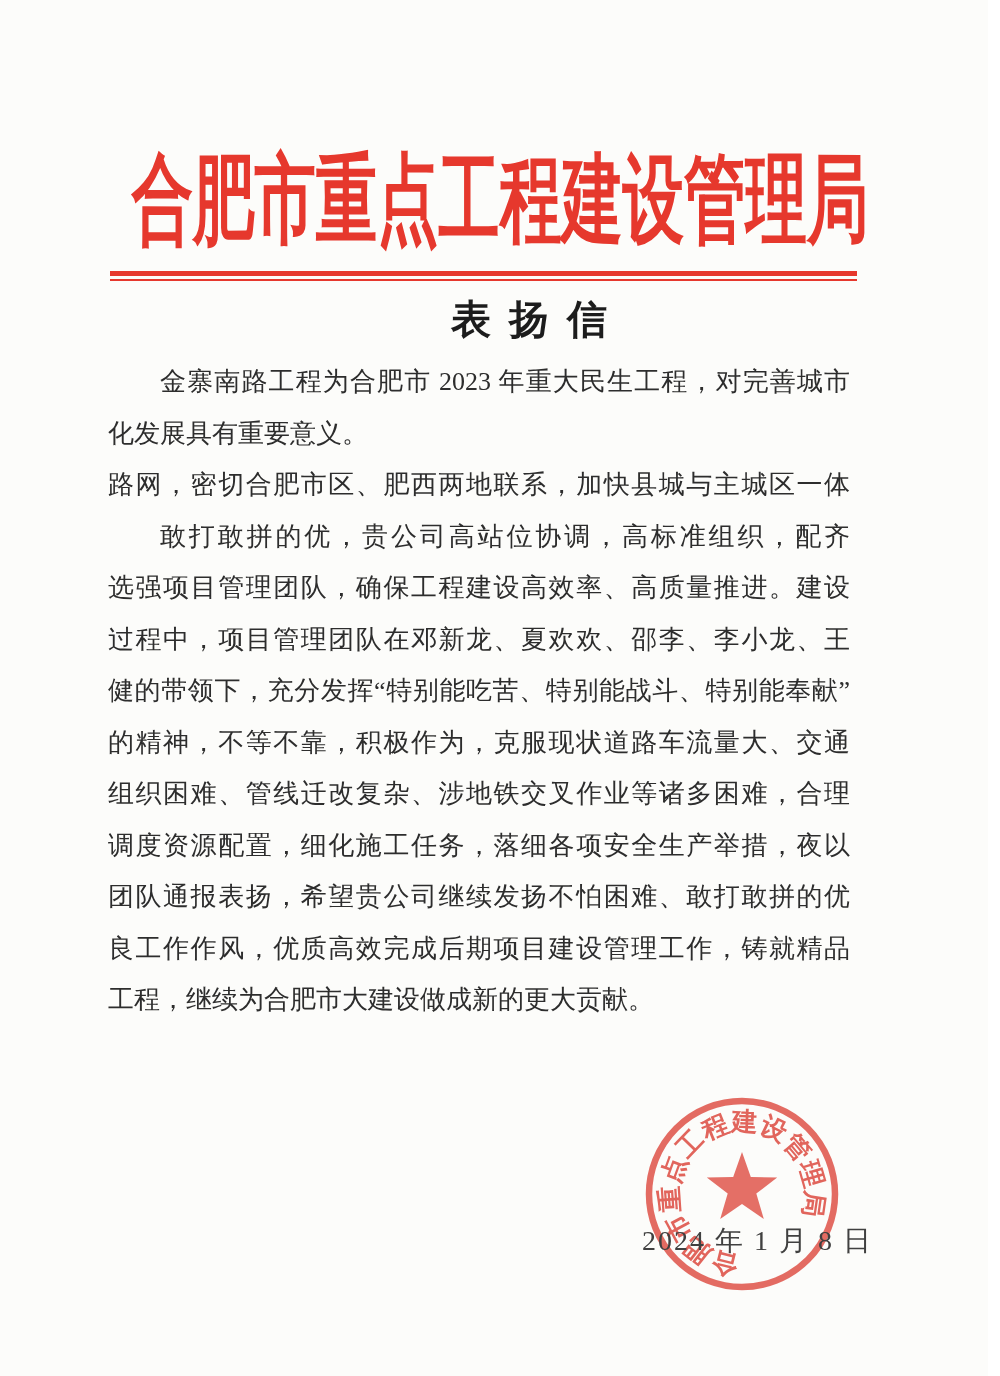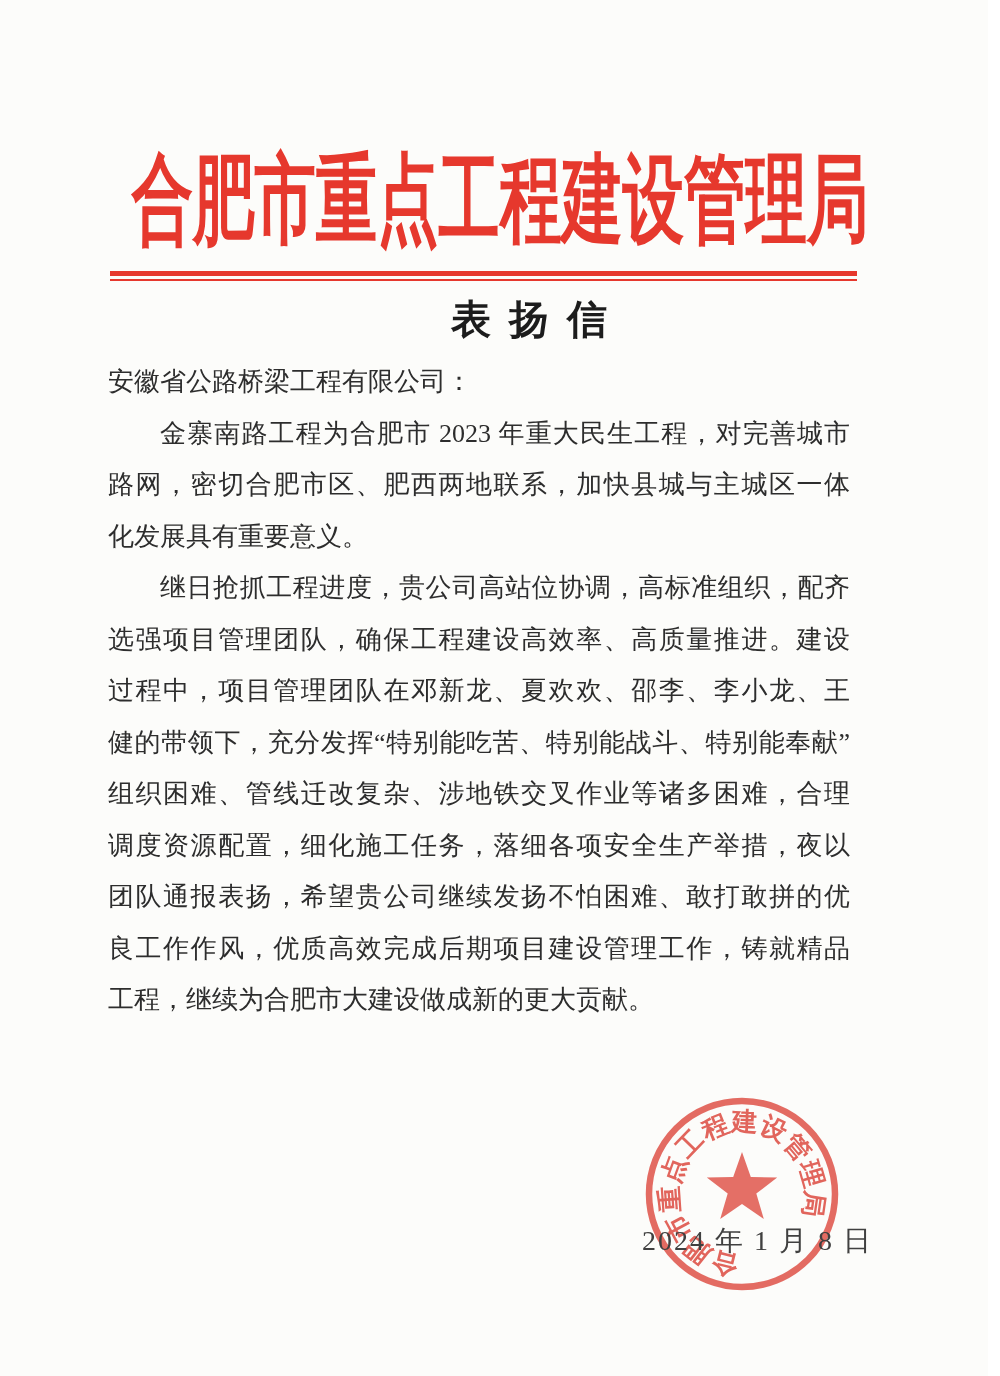--- a/index.html
+++ b/index.html
@@ -131,29 +131,29 @@
 
   <div class="rule">
     <div class="rule-thick"></div>
     <div class="rule-gap"></div>
     <div class="rule-thin"></div>
   </div>
 
   <h1 class="title">表扬信</h1>
 
   <div class="body-block">
-    <div class="salutation">安徽省公路桥梁工程有限公司：</div>
     <div id="paragraphs">
         <div class="line para-first">金寨南路工程为合肥市 2023 年重大民生工程，对完善城市</div>
+        <div class="line para-last">化发展具有重要意义。</div>
         <div class="line">路网，密切合肥市区、肥西两地联系，加快县城与主城区一体</div>
-        <div class="line para-last">化发展具有重要意义。</div>
-        <div class="line para-first">继日抢抓工程进度，贵公司高站位协调，高标准组织，配齐</div>
+        <div class="line para-first">敢打敢拼的优，贵公司高站位协调，高标准组织，配齐</div>
         <div class="line">选强项目管理团队，确保工程建设高效率、高质量推进。建设</div>
         <div class="line">过程中，项目管理团队在邓新龙、夏欢欢、邵李、李小龙、王</div>
         <div class="line">健的带领下，充分发挥“特别能吃苦、特别能战斗、特别能奉献”</div>
+        <div class="line">的精神，不等不靠，积极作为，克服现状道路车流量大、交通</div>
         <div class="line">组织困难、管线迁改复杂、涉地铁交叉作业等诸多困难，合理</div>
         <div class="line">调度资源配置，细化施工任务，落细各项安全生产举措，夜以</div>
         <div class="line">团队通报表扬，希望贵公司继续发扬不怕困难、敢打敢拼的优</div>
         <div class="line">良工作作风，优质高效完成后期项目建设管理工作，铸就精品</div>
         <div class="line para-last">工程，继续为合肥市大建设做成新的更大贡献。</div>
       </div>
   </div>
 
   <div class="date">2024 年 1 月 8 日</div>
 

